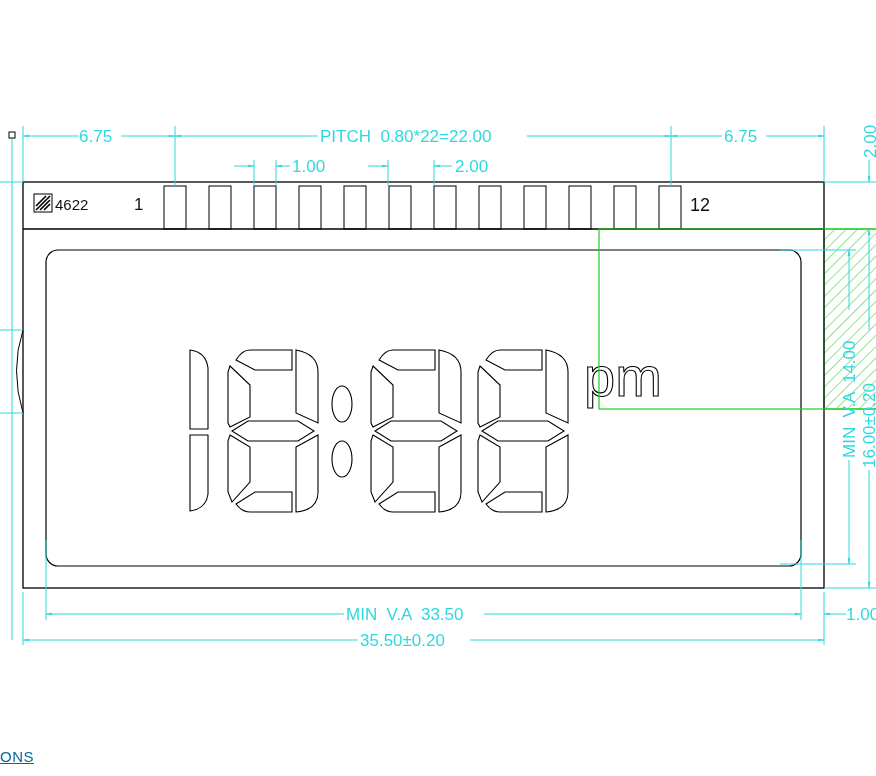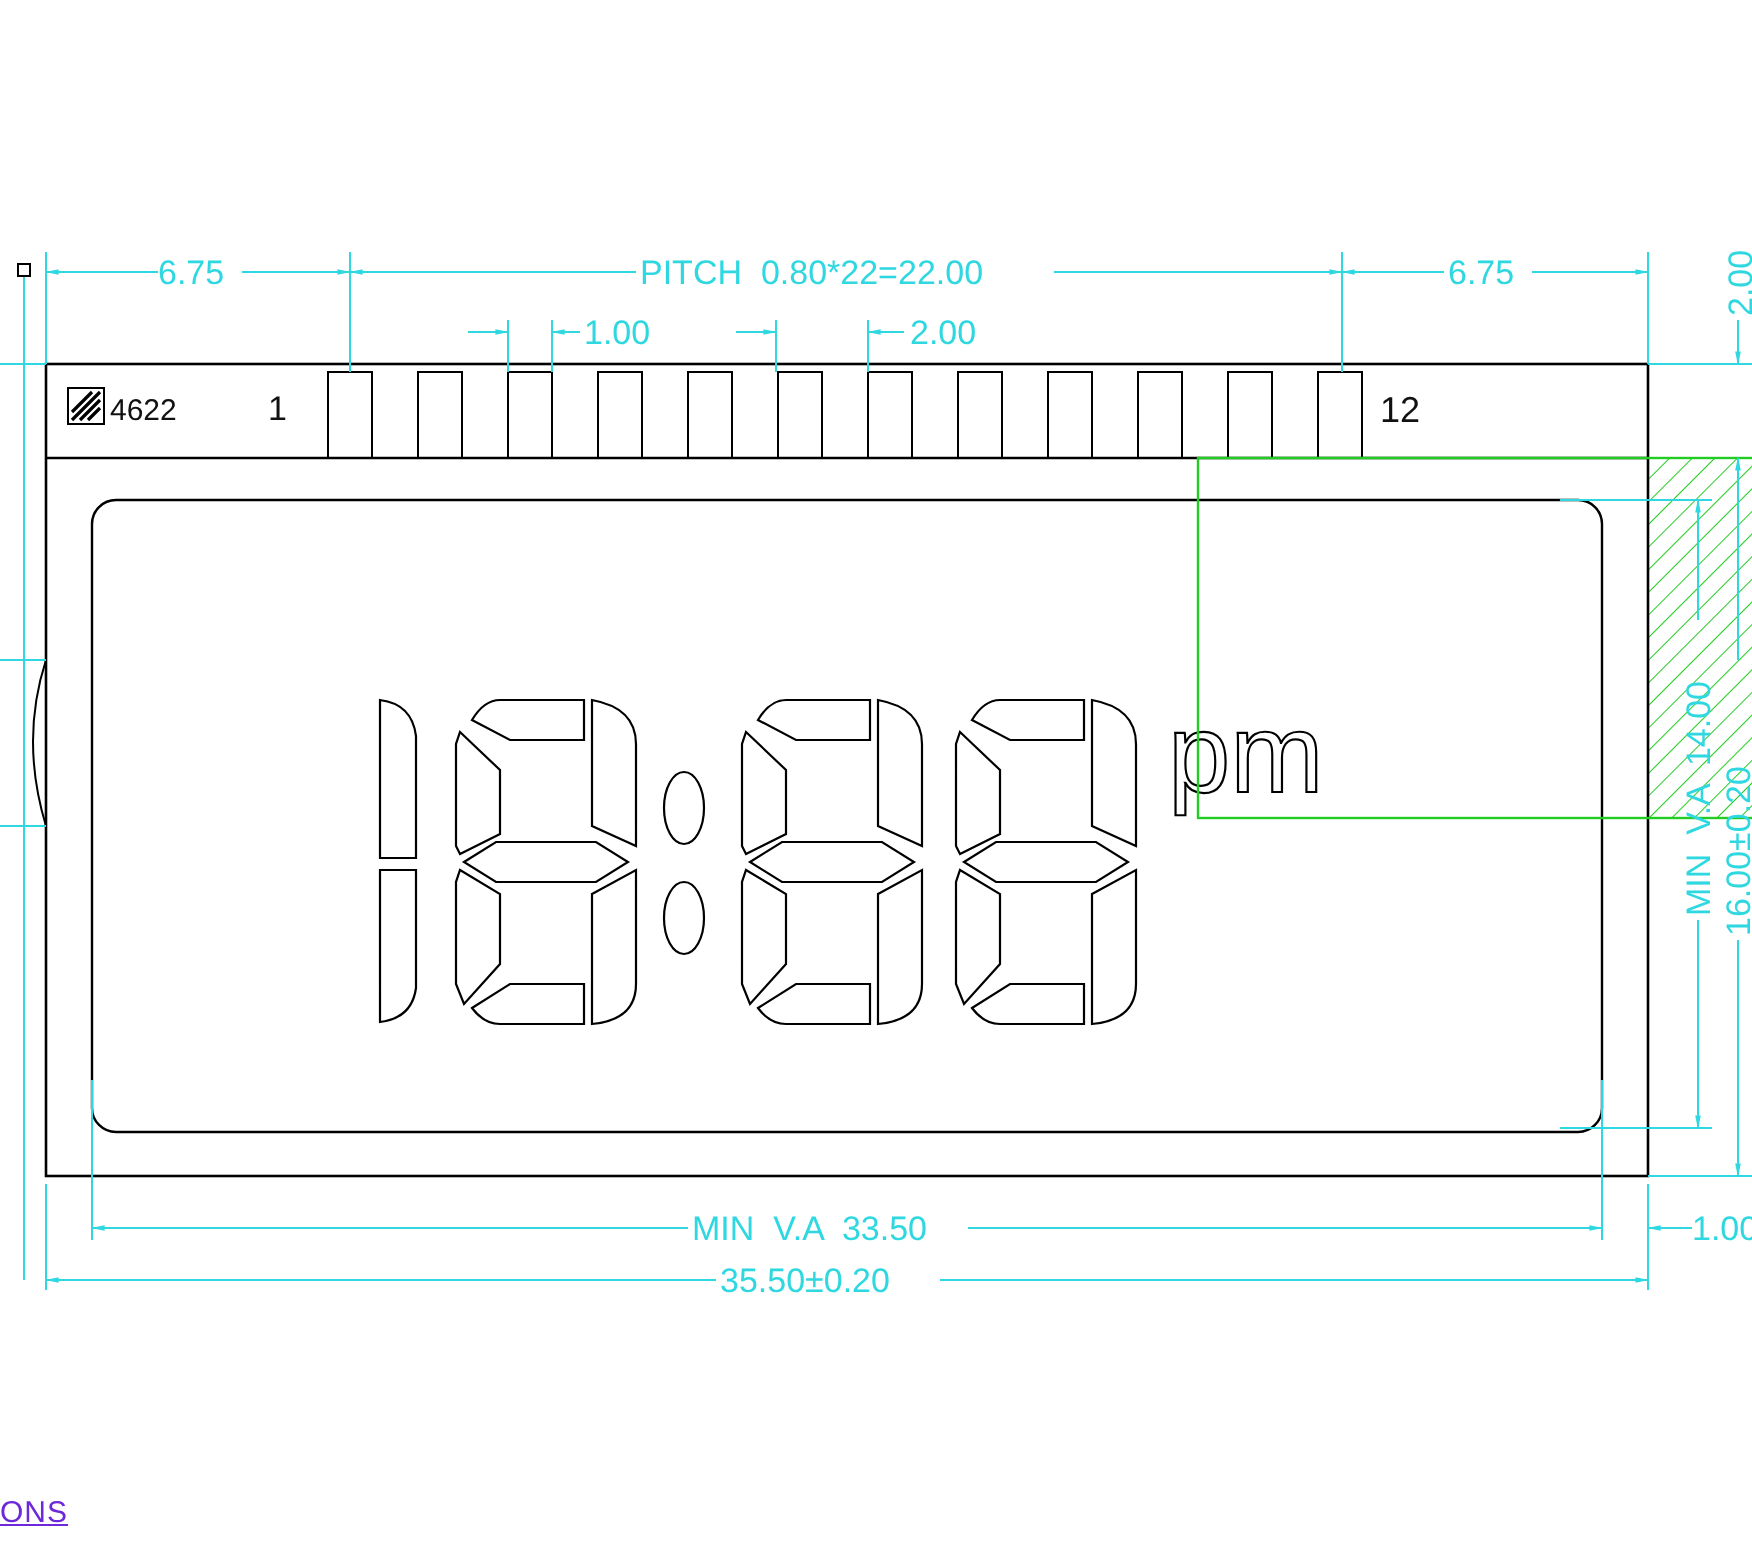--- a/index.html
+++ b/index.html
@@ -1,20 +1,20 @@
 <!DOCTYPE html>
 <html><head>
 <meta charset="utf-8">
 <style>
   html, body { margin: 0; padding: 0; background: #ffffff; }
   body { width: 876px; height: 776px; overflow: hidden; position: relative; font-family: "Liberation Sans", sans-serif; }
   #canvas { position: absolute; left: 0; top: 0; }
   .dim-text { fill: #2fd8e0; font-family: "Liberation Sans", sans-serif; font-size: 17px; }
   .lbl-text { fill: #111; font-family: "Liberation Sans", sans-serif; }
-  .footer-text { position: absolute; left: 0; top: 748px; font-size: 15px; color: #6d28d9; text-decoration: underline; letter-spacing: 0.5px; }
+  .footer-text { position: absolute; left: 0; top: 748px; font-size: 15px; color: #0369a1; text-decoration: underline; letter-spacing: 0.5px; }
 </style>
 </head>
 <body>
 
 <svg id="canvas" width="876" height="776" viewBox="0 0 876 776" xmlns="http://www.w3.org/2000/svg">
   <defs>
     <pattern id="hatch" patternUnits="userSpaceOnUse" width="8" height="8" patternTransform="rotate(45)">
       <line x1="0" y1="0" x2="0" y2="8" stroke="#22cc22" stroke-width="1"></line>
     </pattern>
     <marker id="arr" viewBox="0 0 10 10" refX="9" refY="5" markerWidth="7" markerHeight="7" orient="auto-start-reverse">

